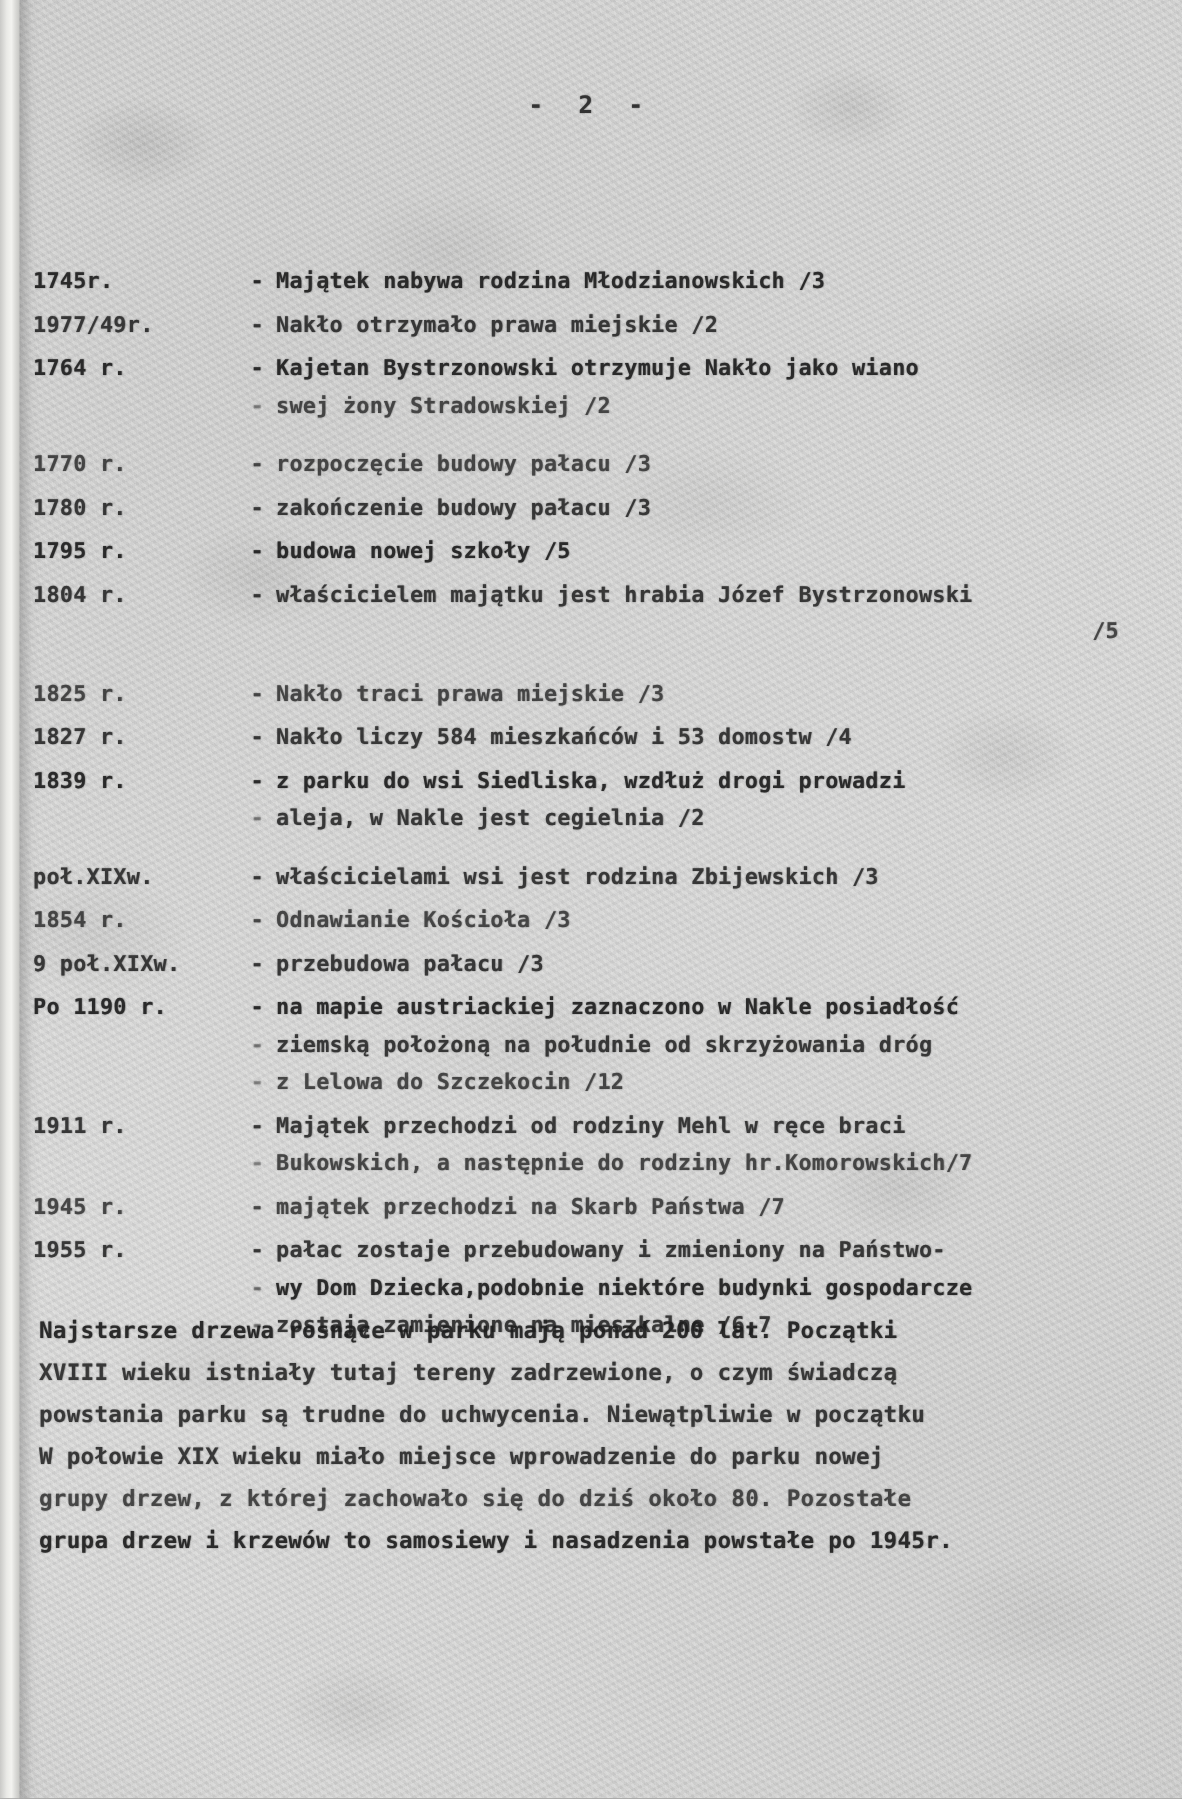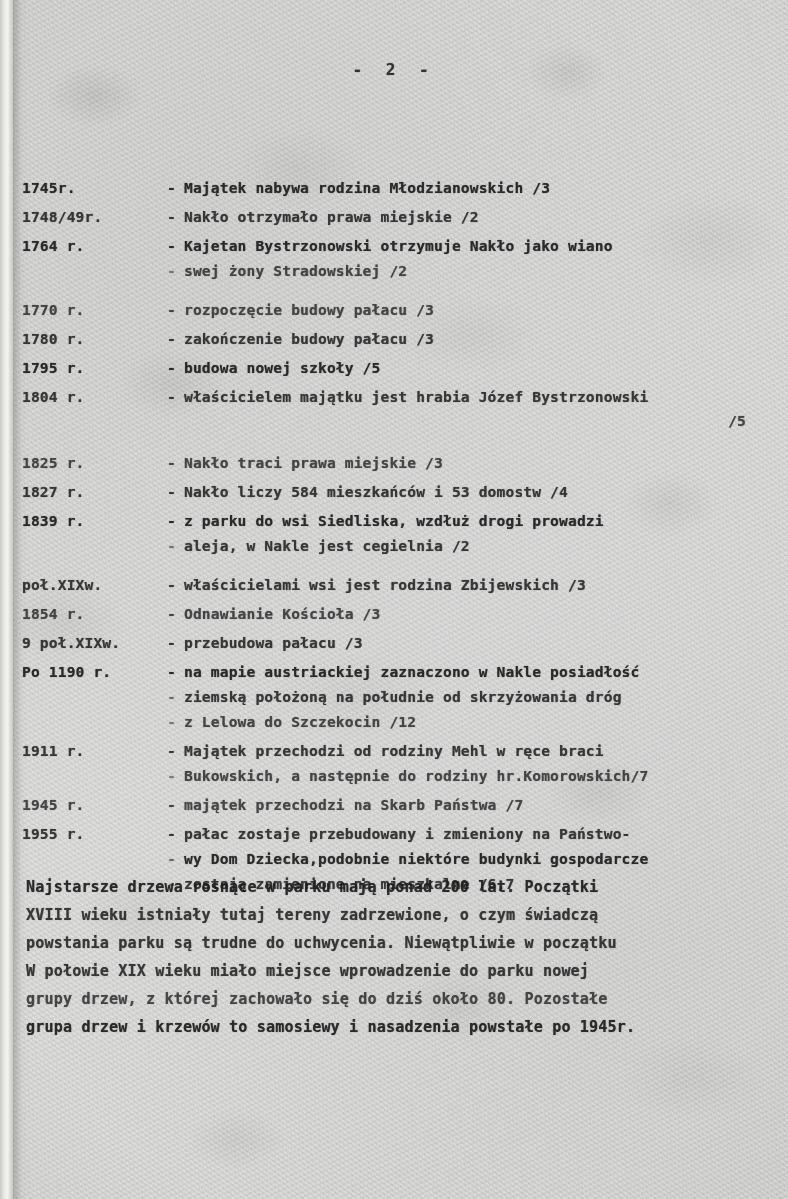--- a/index.html
+++ b/index.html
@@ -183,21 +183,21 @@
     <div id="page-number" class="typed fade-2">-    2    -</div>
 
     <div id="chronology">
         <div class="entry">
           <div class="entry-year typed fade-1">1745r.</div>
           <div class="entry-body">
             <div class="entry-line typed fade-1"><span class="entry-dash">-</span><span class="entry-text">Majątek nabywa rodzina Młodzianowskich /3</span></div>
           </div>
         </div>
         <div class="entry">
-          <div class="entry-year typed fade-2">1748/49r.</div>
+          <div class="entry-year typed fade-2">1977/49r.</div>
           <div class="entry-body">
             <div class="entry-line typed fade-2"><span class="entry-dash">-</span><span class="entry-text">Nakło otrzymało prawa miejskie /2</span></div>
           </div>
         </div>
         <div class="entry">
           <div class="entry-year typed fade-1">1764 r.</div>
           <div class="entry-body">
             <div class="entry-line typed fade-1"><span class="entry-dash">-</span><span class="entry-text">Kajetan Bystrzonowski otrzymuje Nakło jako wiano</span></div>
             <div class="entry-line typed fade-3"><span class="entry-dash blank">-</span><span class="entry-text">swej żony Stradowskiej /2</span></div>
           </div>

